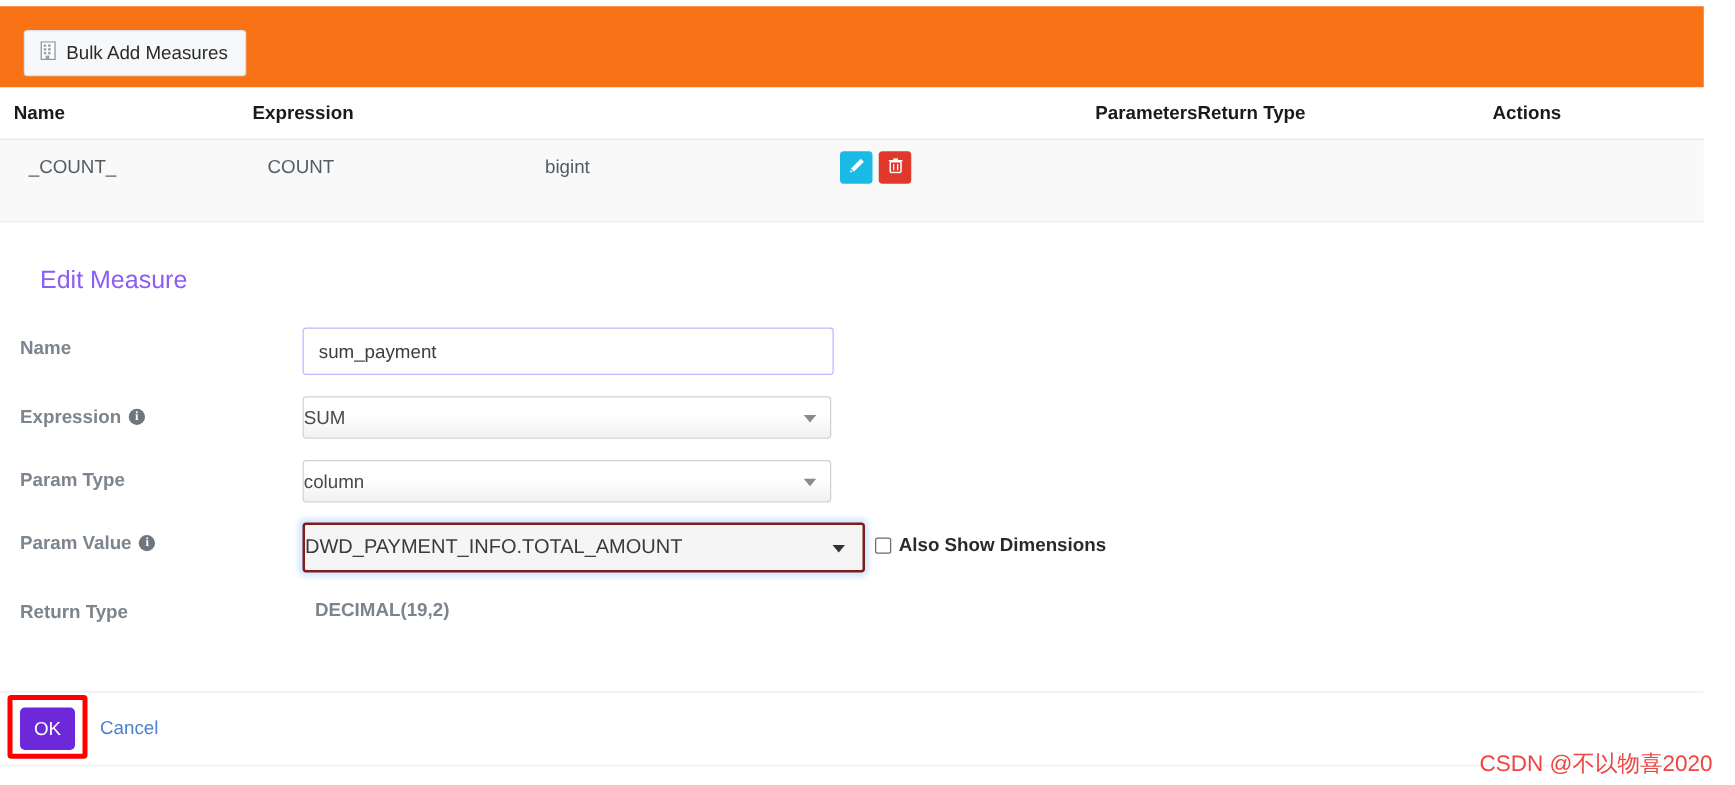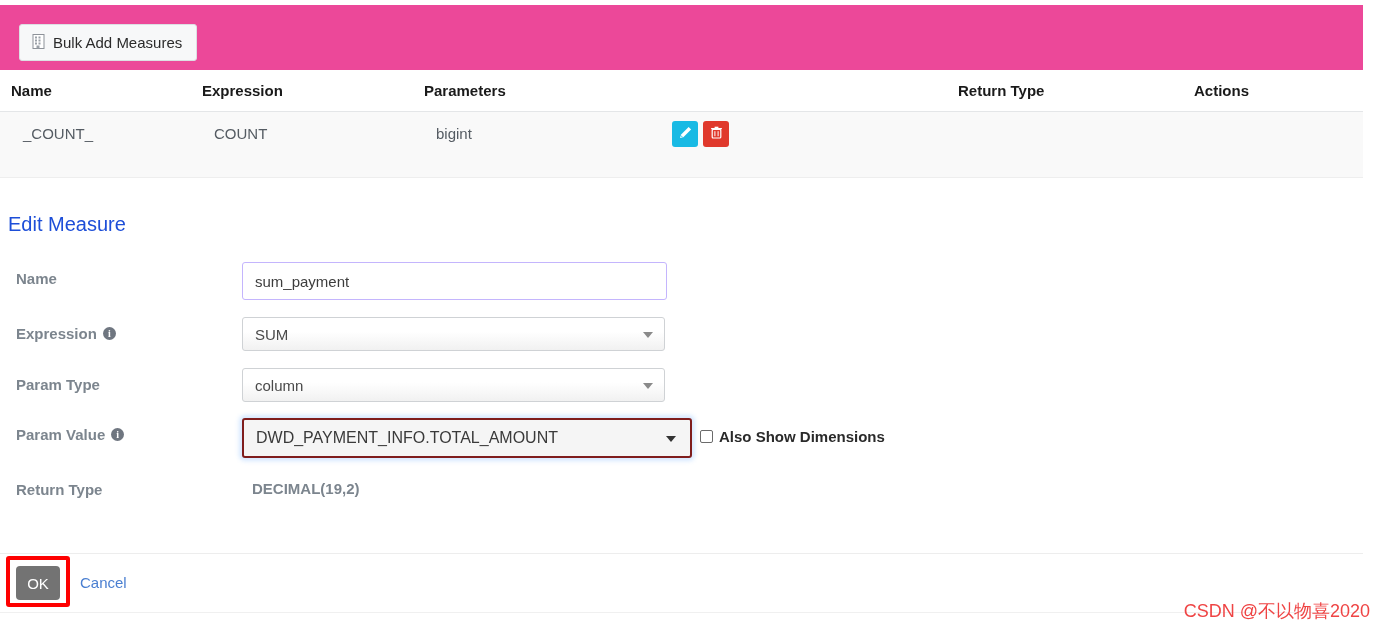--- a/index.html
+++ b/index.html
@@ -14,21 +14,21 @@
     overflow: hidden;
     background: #ffffff;
   }
 
   
   .toolbar {
     position: absolute;
     left: 0; top: 5px;
     width: 1363px;
     height: 65px;
-    background: #ec4899;
+    background: #f97316;
     box-sizing: border-box;
   }
   .bulk-btn {
     position: absolute;
     left: 19px; top: 19px;
     height: 37px;
     padding: 0 14px 0 12px;
     display: flex;
     align-items: center;
     gap: 7px;
@@ -68,21 +68,21 @@
     border-bottom: 1px solid #eeeeee;
     padding-left: 12px;
   }
   .tbl-row .cell {
     font-size: 15px;
     color: #555c63;
     padding-top: 13px;
   }
   .c-name   { width: 202px; padding-left: 11px; box-sizing: border-box; }
   .c-expr   { width: 222px; box-sizing: border-box; }
-  .c-params { width: 534px; box-sizing: border-box; }
+  .c-params { width: 534px; box-sizing: border-box; text-align: right; }
   .c-ret    { width: 236px; box-sizing: border-box; }
   .c-act    { width: 169px; box-sizing: border-box; }
 
   .param-box {
     margin-top: 4px;
     margin-right: 10px;
     height: 52px;
     border: 1px solid #ececec;
     border-radius: 3px;
     background: #fbfbfb;
@@ -114,23 +114,23 @@
     justify-content: center;
     cursor: pointer;
     border: none;
   }
   .act-edit { background: #19bae4; }
   .act-del  { background: #e0392c; }
 
   
   .form-title {
     position: absolute;
-    left: 8px; top: 213px;
+    left: 32px; top: 213px;
     font-size: 20px;
-    color: #1d4ed8;
+    color: #8b5cf6;
   }
   .frow {
     position: absolute;
     left: 0;
     width: 100%;
     height: 40px;
   }
   .flabel {
     position: absolute;
     left: 16px;
@@ -176,21 +176,21 @@
     position: absolute;
     left: 242px; top: 0;
     width: 423px; height: 34px;
     border: 1px solid #cfd2d5;
     border-radius: 3px;
     background: linear-gradient(to bottom, #ffffff 0%, #ffffff 42%, #f1f1f1 100%);
     font-size: 15px;
     color: #4a4a4a;
     display: flex;
     align-items: center;
-    padding: 0 12px;
+    padding: 0 0;
     box-sizing: border-box;
     cursor: pointer;
   }
   .ctrl-sel .caret {
     position: absolute;
     right: 11px; top: 50%;
     margin-top: -2px;
     width: 0; height: 0;
     border-left: 5px solid transparent;
     border-right: 5px solid transparent;
@@ -253,21 +253,21 @@
     left: 6px; top: 556px;
     width: 64px; height: 51px;
     border: 4px solid #fe0000;
     border-radius: 3px;
     box-sizing: border-box;
   }
   .ok-btn {
     position: absolute;
     left: 16px; top: 566px;
     width: 44px; height: 34px;
-    background: #737373;
+    background: #6d28d9;
     border: none;
     border-radius: 4px;
     color: #ffffff;
     font-size: 15px;
     font-family: "Liberation Sans", sans-serif;
     cursor: pointer;
   }
   .cancel-link {
     position: absolute;
     left: 80px; top: 574px;

